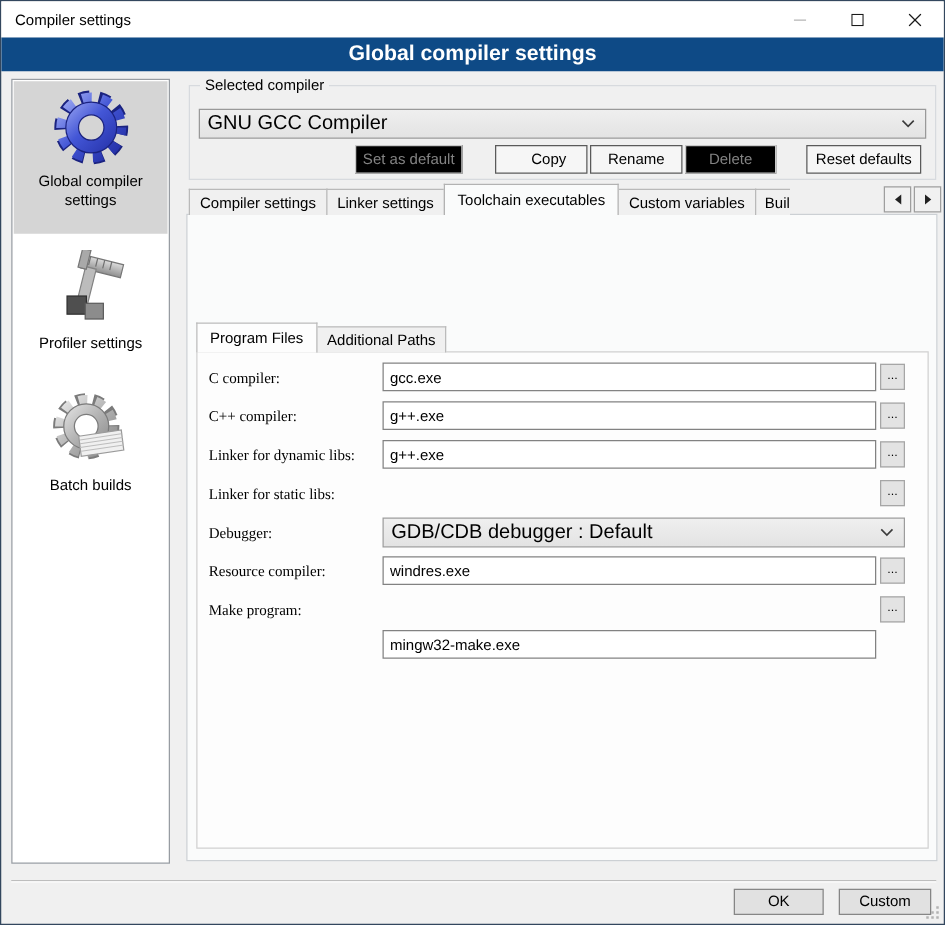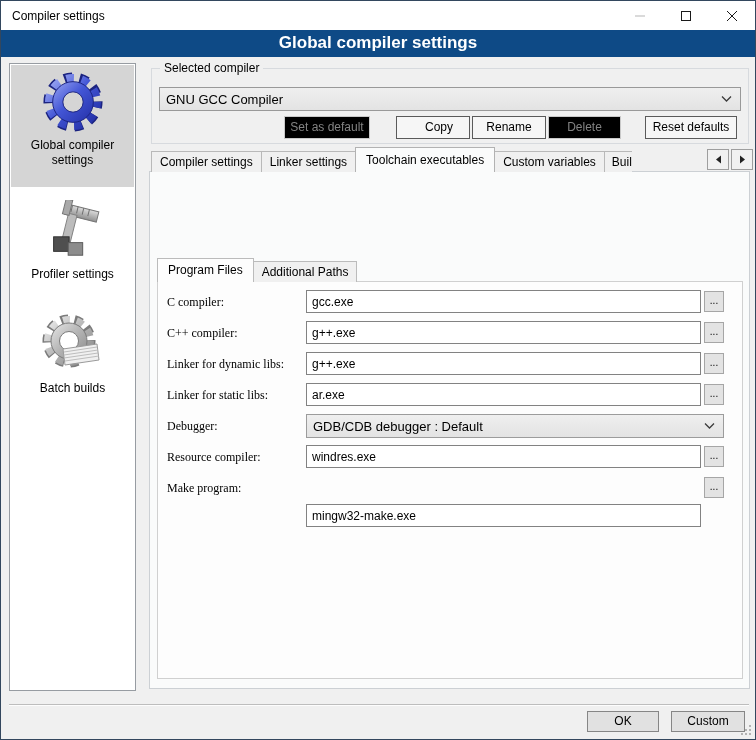--- a/index.html
+++ b/index.html
@@ -35,21 +35,21 @@
 
   
   fieldset.group { position:absolute; border:1px solid #d7dade; background:transparent; }
   fieldset.group legend { margin-left:8px; padding:0 4px; font-size:12px; }
   .group-selected { left:150px; top:60px; width:598px; height:83px; }
   .group-dir { left:156px; top:182px; width:586px; height:67px; border-color:#dcdfe2; }
 
   
   .combo { position:absolute; background:linear-gradient(#efefef,#e3e3e3);
            border:1px solid #999; display:flex; align-items:center;
-           padding-left:6px; font-size:13px; }
+           padding-left:6px; font-size:16px; }
   .combo .chev { position:absolute; right:8px; top:50%; transform:translateY(-50%); }
   .combo-compiler { left:158px; top:86px; width:582px; height:24px; }
   .combo-debugger { left:305px; top:413px; width:418px; height:24px; border-color:#9c9c9c; }
 
   
   .btn { position:absolute; height:23px; background:#f6f6f6; border:1px solid #5a5a5a;
          font-size:12px; text-align:center; line-height:21px; font-family:"Liberation Sans",sans-serif; }
   .btn.disabled { background:#000000; border-color:#c9c9c9; color:#838383; }
   .btn-setdefault { left:283px; top:115px; width:86px; }
   .btn-copy   { left:395px; top:115px; width:74px;padding-left:12px; }
@@ -265,21 +265,20 @@
 
   <div class="row-label" style="top:325px">C++ compiler:</div>
   <input class="row-input" style="top: 320px;" value="g++.exe">
   <div class="row-browse" style="top:321px">...</div>
 
   <div class="row-label" style="top:356px">Linker for dynamic libs:</div>
   <input class="row-input" style="top: 351px;" value="g++.exe">
   <div class="row-browse" style="top:352px">...</div>
 
   <div class="row-label" style="top:387px">Linker for static libs:</div>
-  <input class="row-input" style="top: 382px;" value="ar.exe">
   <div class="row-browse" style="top:383px">...</div>
 
   <div class="row-label" style="top:418px">Debugger:</div>
   <div class="combo combo-debugger" style="z-index:3">
     <span>GDB/CDB debugger : Default</span>
     <svg class="chev" width="11" height="7">
         <polyline points="1,1 5.5,5.5 10,1" fill="none" stroke="#3c3c3c" stroke-width="1.3"></polyline>
       </svg>
   </div>
 

